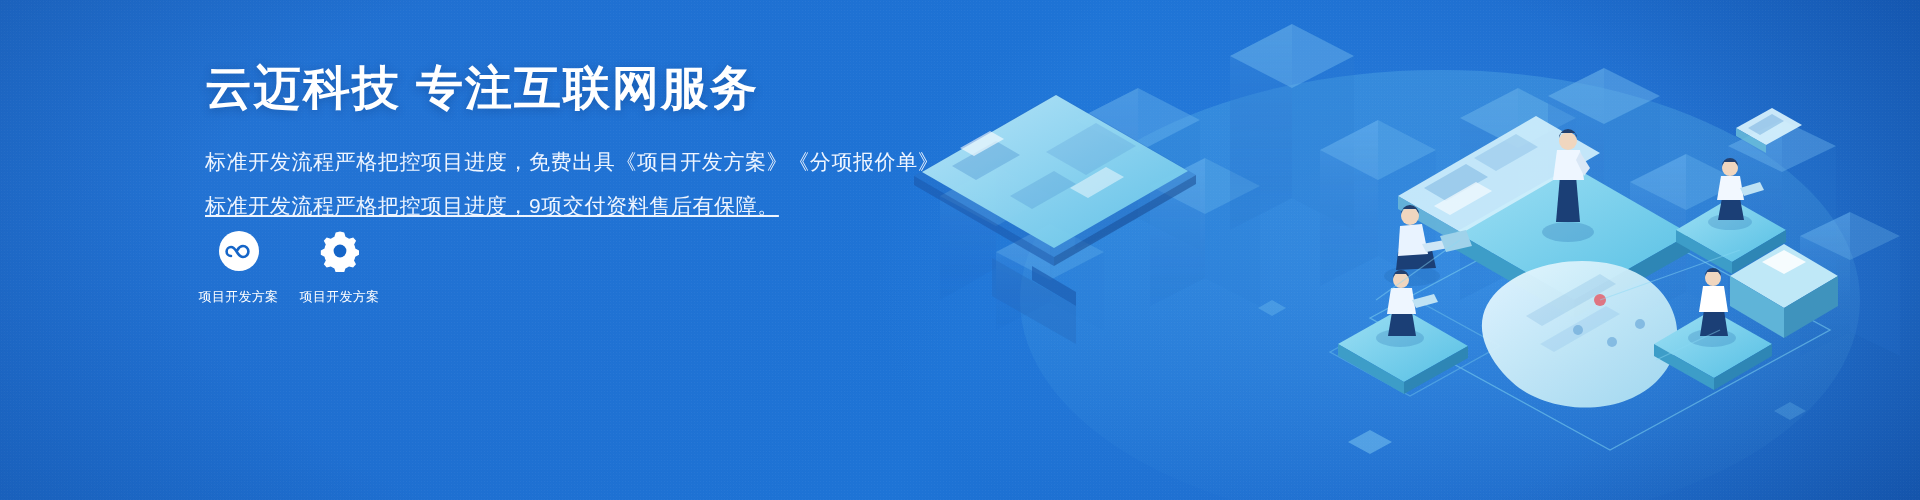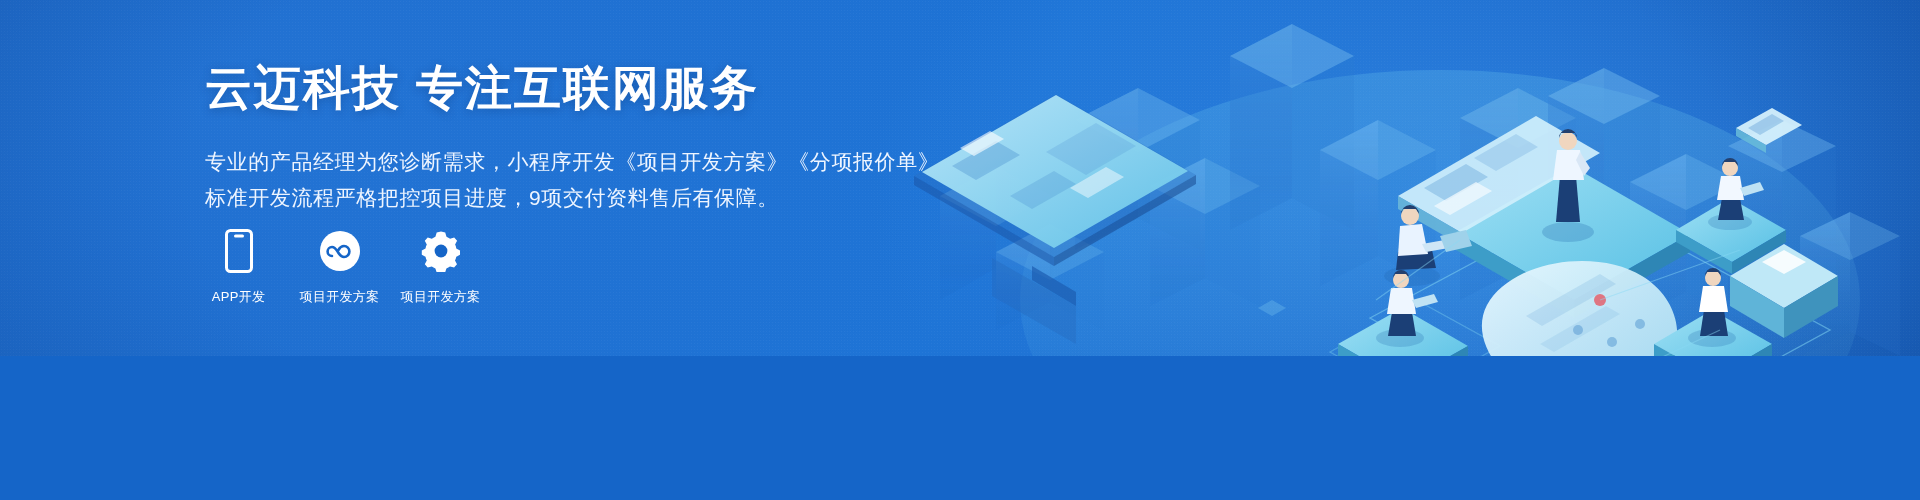--- a/index.html
+++ b/index.html
@@ -2,21 +2,21 @@
 <html><head>
 <meta charset="utf-8">
 <style>
   * { margin:0; padding:0; box-sizing:border-box; }
   html,body { width:1920px; height:500px; overflow:hidden; }
   body {
     font-family:"Liberation Sans","DejaVu Sans",sans-serif;
     background:#1565c8;
   }
   #banner {
-    position:relative; width:1920px; height:356px; overflow:hidden;
+    position:relative; width:1920px; height:500px; overflow:hidden;
     background:
       radial-gradient(ellipse 900px 520px at 78% 55%, rgba(60,150,240,.55) 0%, rgba(40,120,215,0) 70%),
       radial-gradient(ellipse 1100px 700px at 12% 30%, rgba(45,130,225,.45) 0%, rgba(30,100,200,0) 72%),
       linear-gradient(115deg,#1a63c4 0%,#1c6cce 28%,#1e74d6 52%,#1a67c9 74%,#1558b4 100%);
   }
   
   #banner::before {
     content:""; position:absolute; inset:0;
     background-image:
       radial-gradient(rgba(255,255,255,.045) 1px, transparent 1px);
@@ -34,21 +34,21 @@
   .headline {
     color:#ffffff; font-size:47px; line-height:1.12; font-weight:bold;
     letter-spacing:2px; white-space:nowrap;
     text-shadow:0 2px 10px rgba(6,40,95,.30);
   }
   .sub { margin-top:30px; }
   .sub-line {
     color:#eef5ff; font-size:21px; line-height:1.62; letter-spacing:.6px;
     white-space:nowrap; font-weight:normal;
   }
-  .sub-line + .sub-line { margin-top:2px; }
+  .sub-line + .sub-line { margin-top:10px;text-decoration:underline; }
 
   
   .services {
     position:absolute; left:205px; top:228px; z-index:6;
     display:flex; align-items:flex-start; gap:34px;
   }
   .svc { width:67px; display:flex; flex-direction:column; align-items:center; cursor:pointer; }
   .svc-ico { height:46px; display:flex; align-items:center; justify-content:center; }
   .svc-ico svg { display:block; }
   .svc-label {
@@ -292,36 +292,27 @@
         <path d="M700 300 L840 250"></path>
         <path d="M560 240 L476 300"></path>
         <path d="M756 360 L820 330"></path>
       </g>
     </svg>
   </div>
 
   <div class="copy">
     <h1 class="headline">云迈科技 专注互联网服务</h1>
     <div class="sub">
-      <p class="sub-line">专业的产品经理为您诊断需求，小程序开发《项目开发方案》《分项报价单》</p>
+      <p class="sub-line">标准开发流程严格把控项目进度，免费出具《项目开发方案》《分项报价单》</p>
       <p class="sub-line">标准开发流程严格把控项目进度，9项交付资料售后有保障。</p>
     </div>
   </div>
 
   <div class="services">
 
-    <div class="svc">
-      <span class="svc-ico">
-        <svg width="28" height="44" viewBox="0 0 28 44">
-          <rect x="1.5" y="1.5" width="25" height="41" rx="4" ry="4" fill="none" stroke="#ffffff" stroke-width="3"></rect>
-          <rect x="9" y="5.5" width="10" height="3" rx="1.5" fill="#ffffff"></rect>
-        </svg>
-      </span>
-      <span class="svc-label">APP开发</span>
-    </div>
 
     <div class="svc">
       <span class="svc-ico">
         <svg width="42" height="42" viewBox="0 0 42 42">
           <circle cx="21" cy="21" r="20" fill="#ffffff"></circle>
           <path d="M13 26 c-2.4 0 -4.4 -2 -4.4 -4.5 s2 -4.5 4.4 -4.5 c2.6 0 4 2 5.6 4.6 c1.7 2.8 3.2 5.4 6.4 5.4 c3 0 5.4 -2.5 5.4 -5.5 s-2.4 -5.5 -5.4 -5.5 c-2.6 0 -4.3 1.7 -5.6 4" fill="none" stroke="#1565c8" stroke-width="2.6" stroke-linecap="round"></path>
         </svg>
       </span>
       <span class="svc-label">项目开发方案</span>
     </div>

